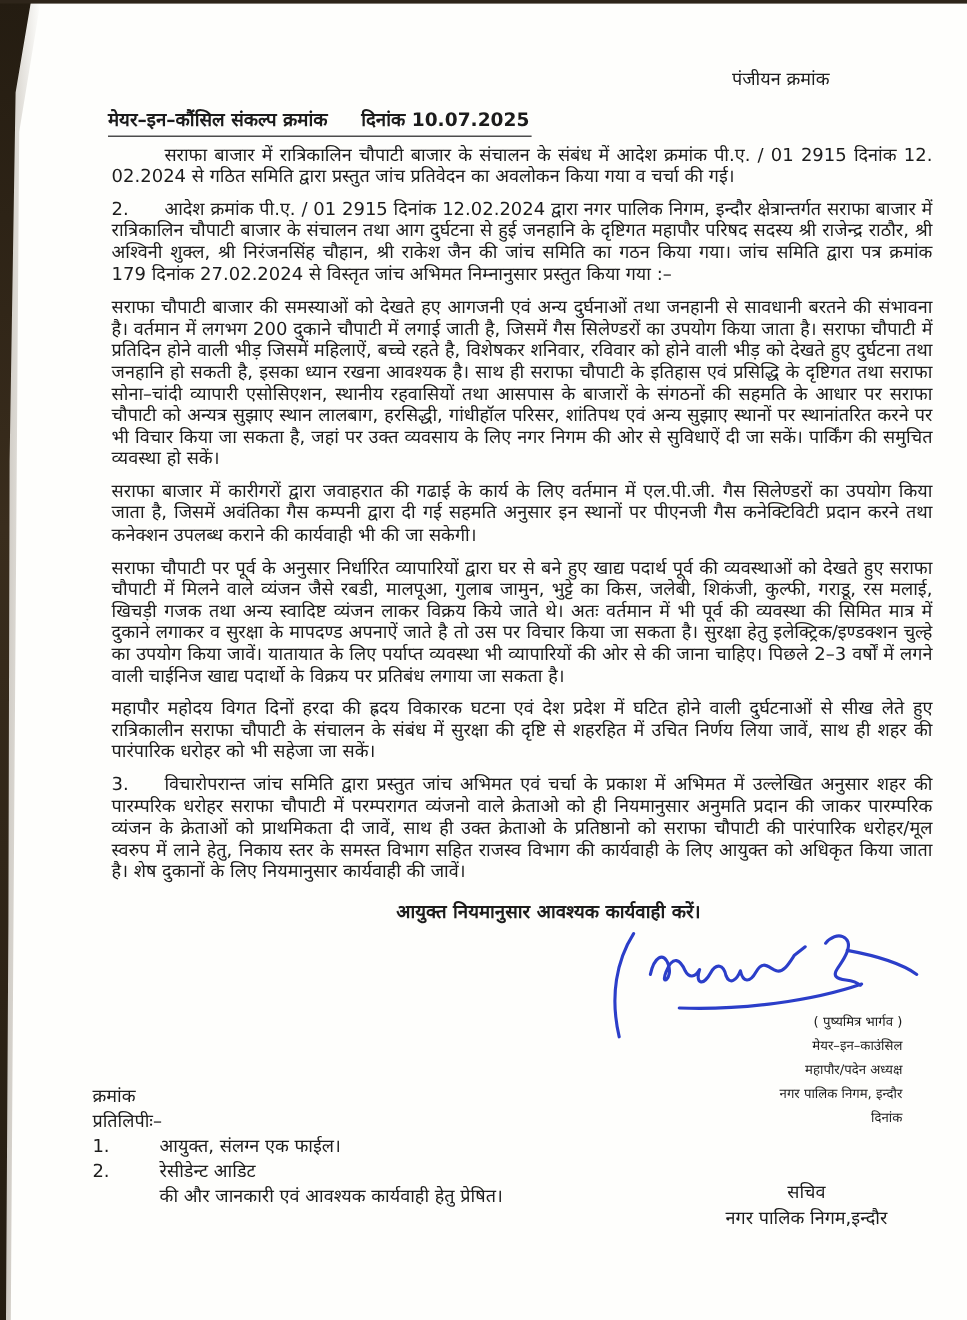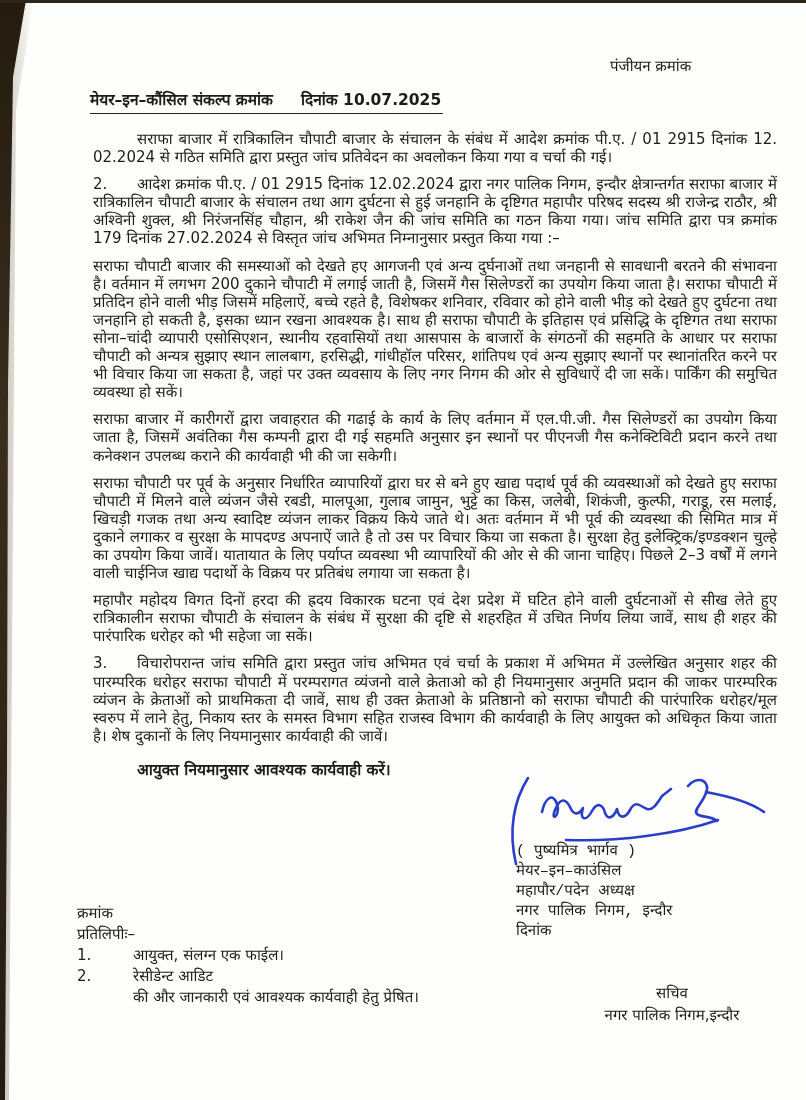--- a/index.html
+++ b/index.html
@@ -19,28 +19,28 @@
   .edge-left-soft{
     position:absolute;left:0;top:0;width:34px;height:1100px;
     background:linear-gradient(90deg,rgba(90,75,55,.35),rgba(90,75,55,0));
     clip-path:polygon(0 0,34px 0,16px 10%,12px 60%,9px 100%,0 100%);
   }
   .reg{position:absolute;left:610px;top:55px;font-size:15px;}
   .titleline{position:absolute;left:90px;top:88px;font-size:15.5px;font-weight:600;text-align:center;}
   .titleline .u{display:inline-block;border-bottom:1.6px solid #222;padding:0 2px 3px 0;}
   .titleline .gap{display:inline-block;width:28px;}
   .bodycol{
-    position:absolute;left:93px;top:130px;width:684px;
+    position:absolute;left:93px;top:120px;width:684px;
     font-size:15px;line-height:18.1px;text-align:justify;
   }
   .para{margin:0 0 9px 0;}
   .para.indent{text-indent:44px;}
   .pnum{display:inline-block;width:44px;text-indent:0;}
-  .directive{margin:16px 0 0 44px;font-weight:700;font-size:15.5px;text-align:left;}
-  .sigblock{position:absolute;left:516px;top:842px;width:236px;text-align:left;font-size:15px;line-height:20px;font-family:Liberation Mono, monospace;}
+  .directive{margin:16px 0 0 44px;font-weight:700;font-size:15.5px;text-align:center;}
+  .sigblock{position:absolute;left:516px;top:842px;width:236px;text-align:right;font-size:11px;line-height:20px;}
   .sigblock .nm{white-space:nowrap;}
   .sig-svg{position:absolute;left:492px;top:772px;width:280px;height:115px;pointer-events:none;}
   .footleft{position:absolute;left:77px;top:903px;font-size:15px;line-height:21px;}
   .copyrow{display:flex;}
   .copyrow .cnum{width:56px;}
   .copyrow .ctext{flex:1;}
   .secblock{position:absolute;left:552px;top:982px;width:240px;text-align:center;font-size:15px;line-height:22px;}
 </style>
 </head>
 <body>

